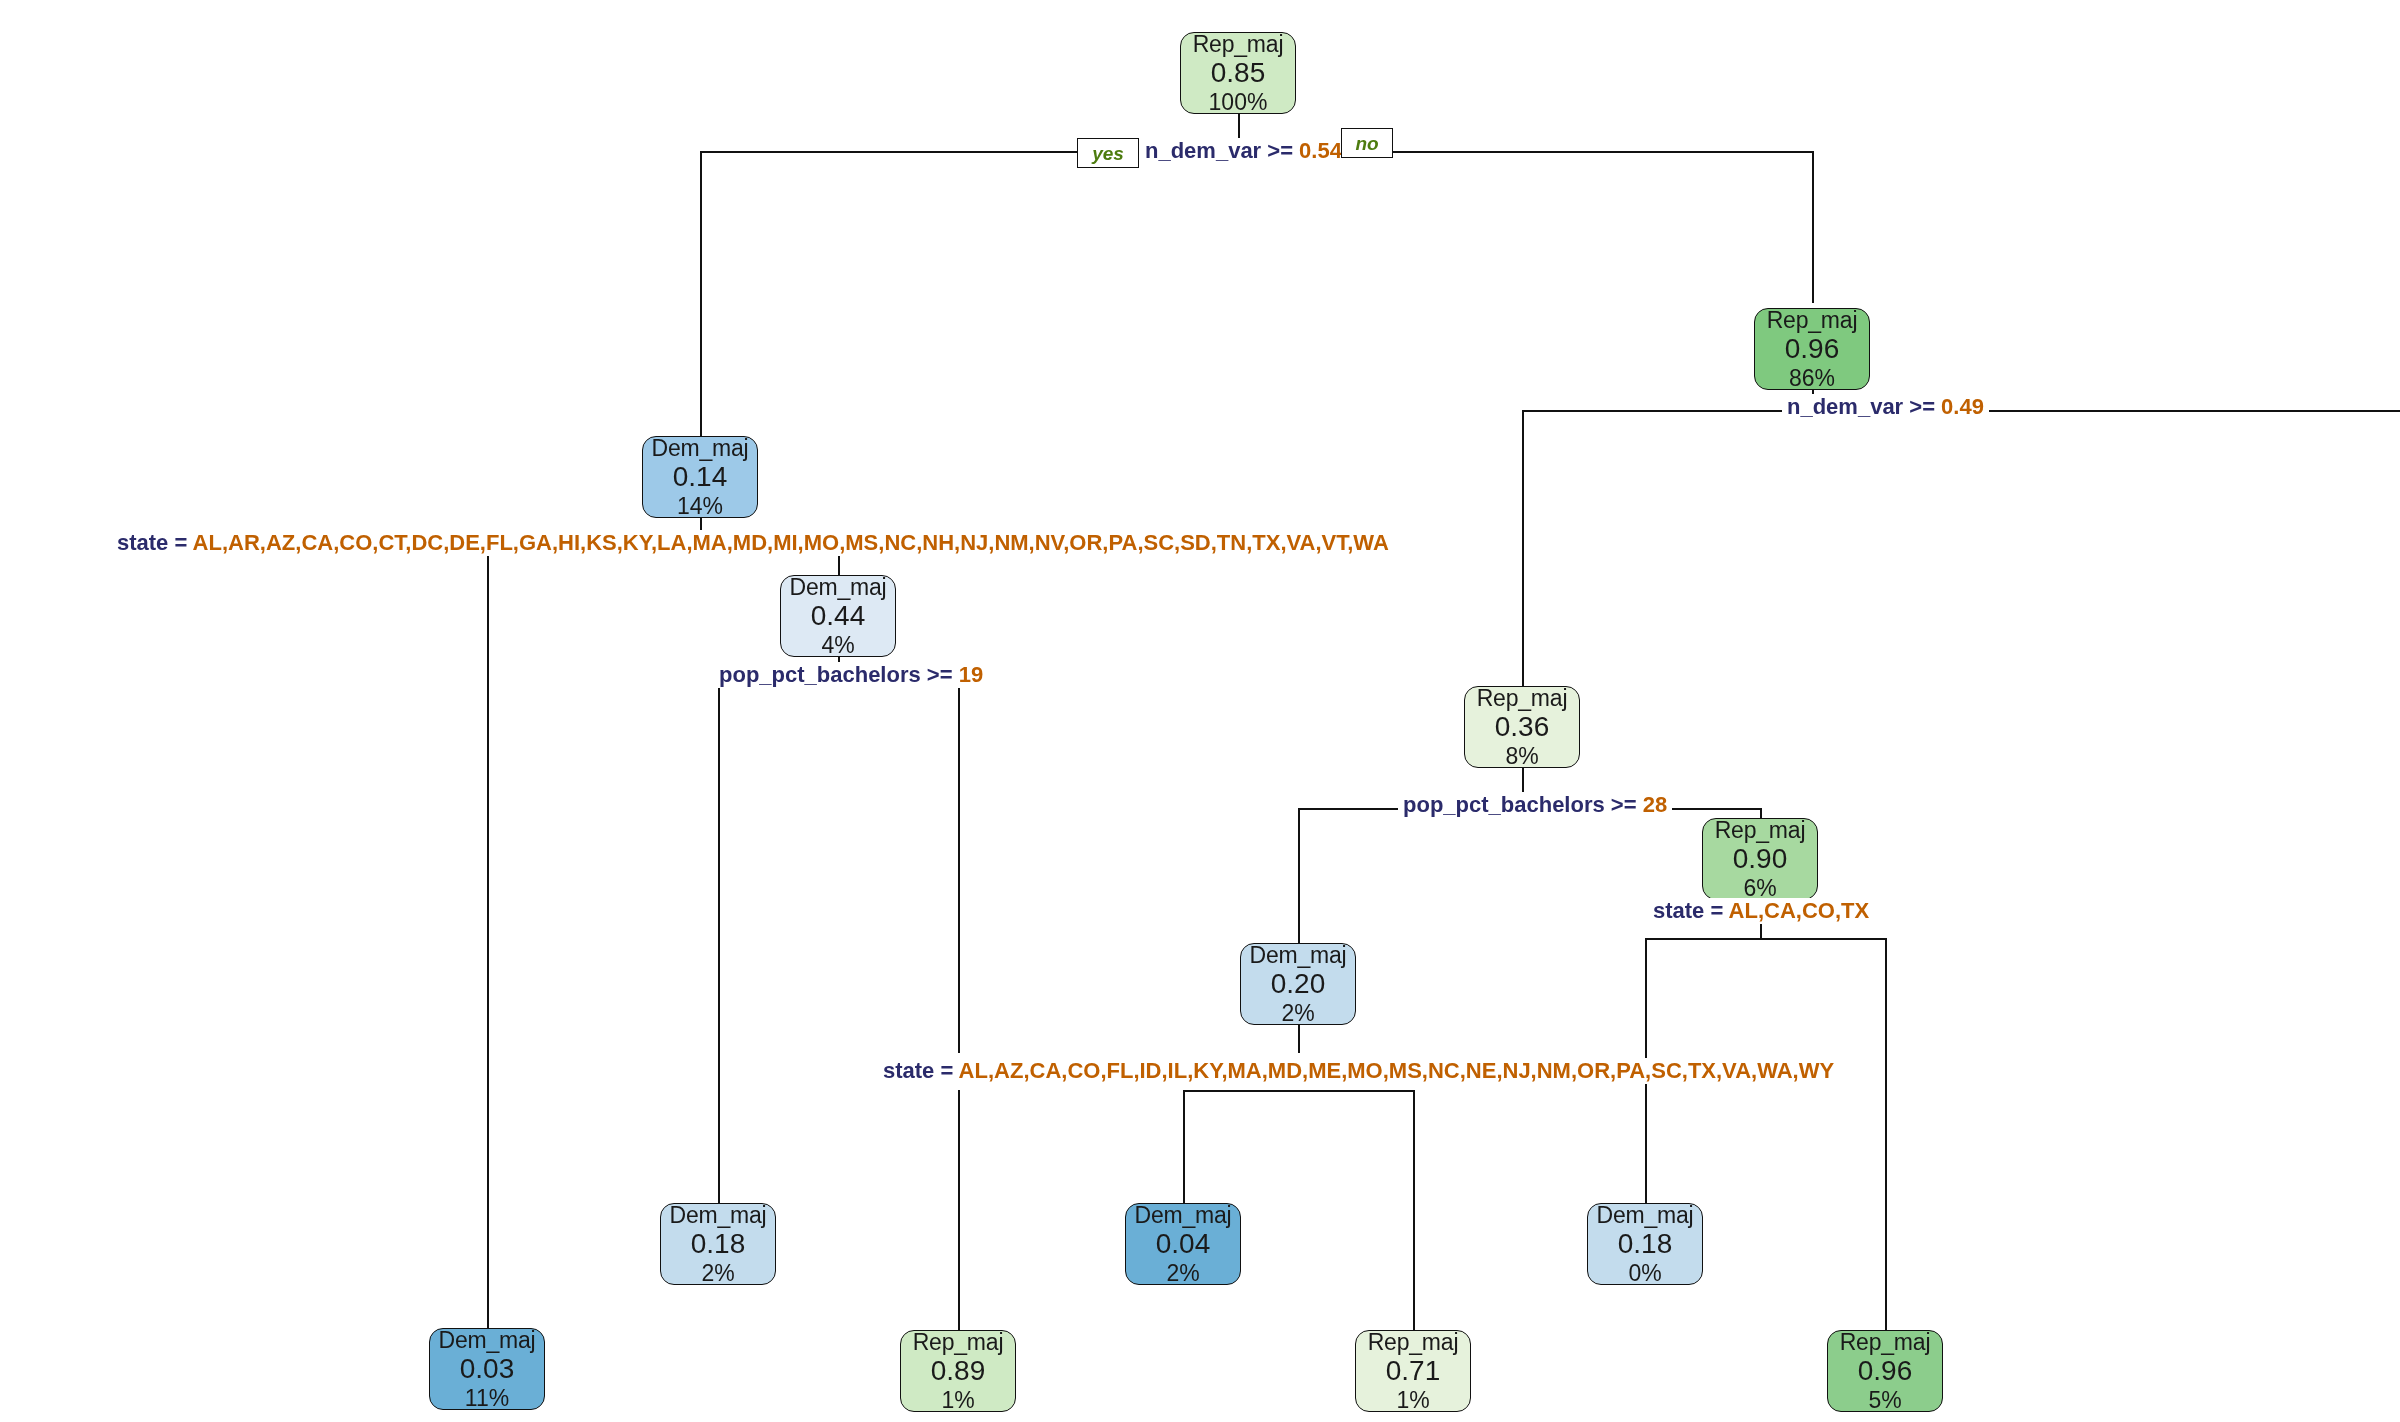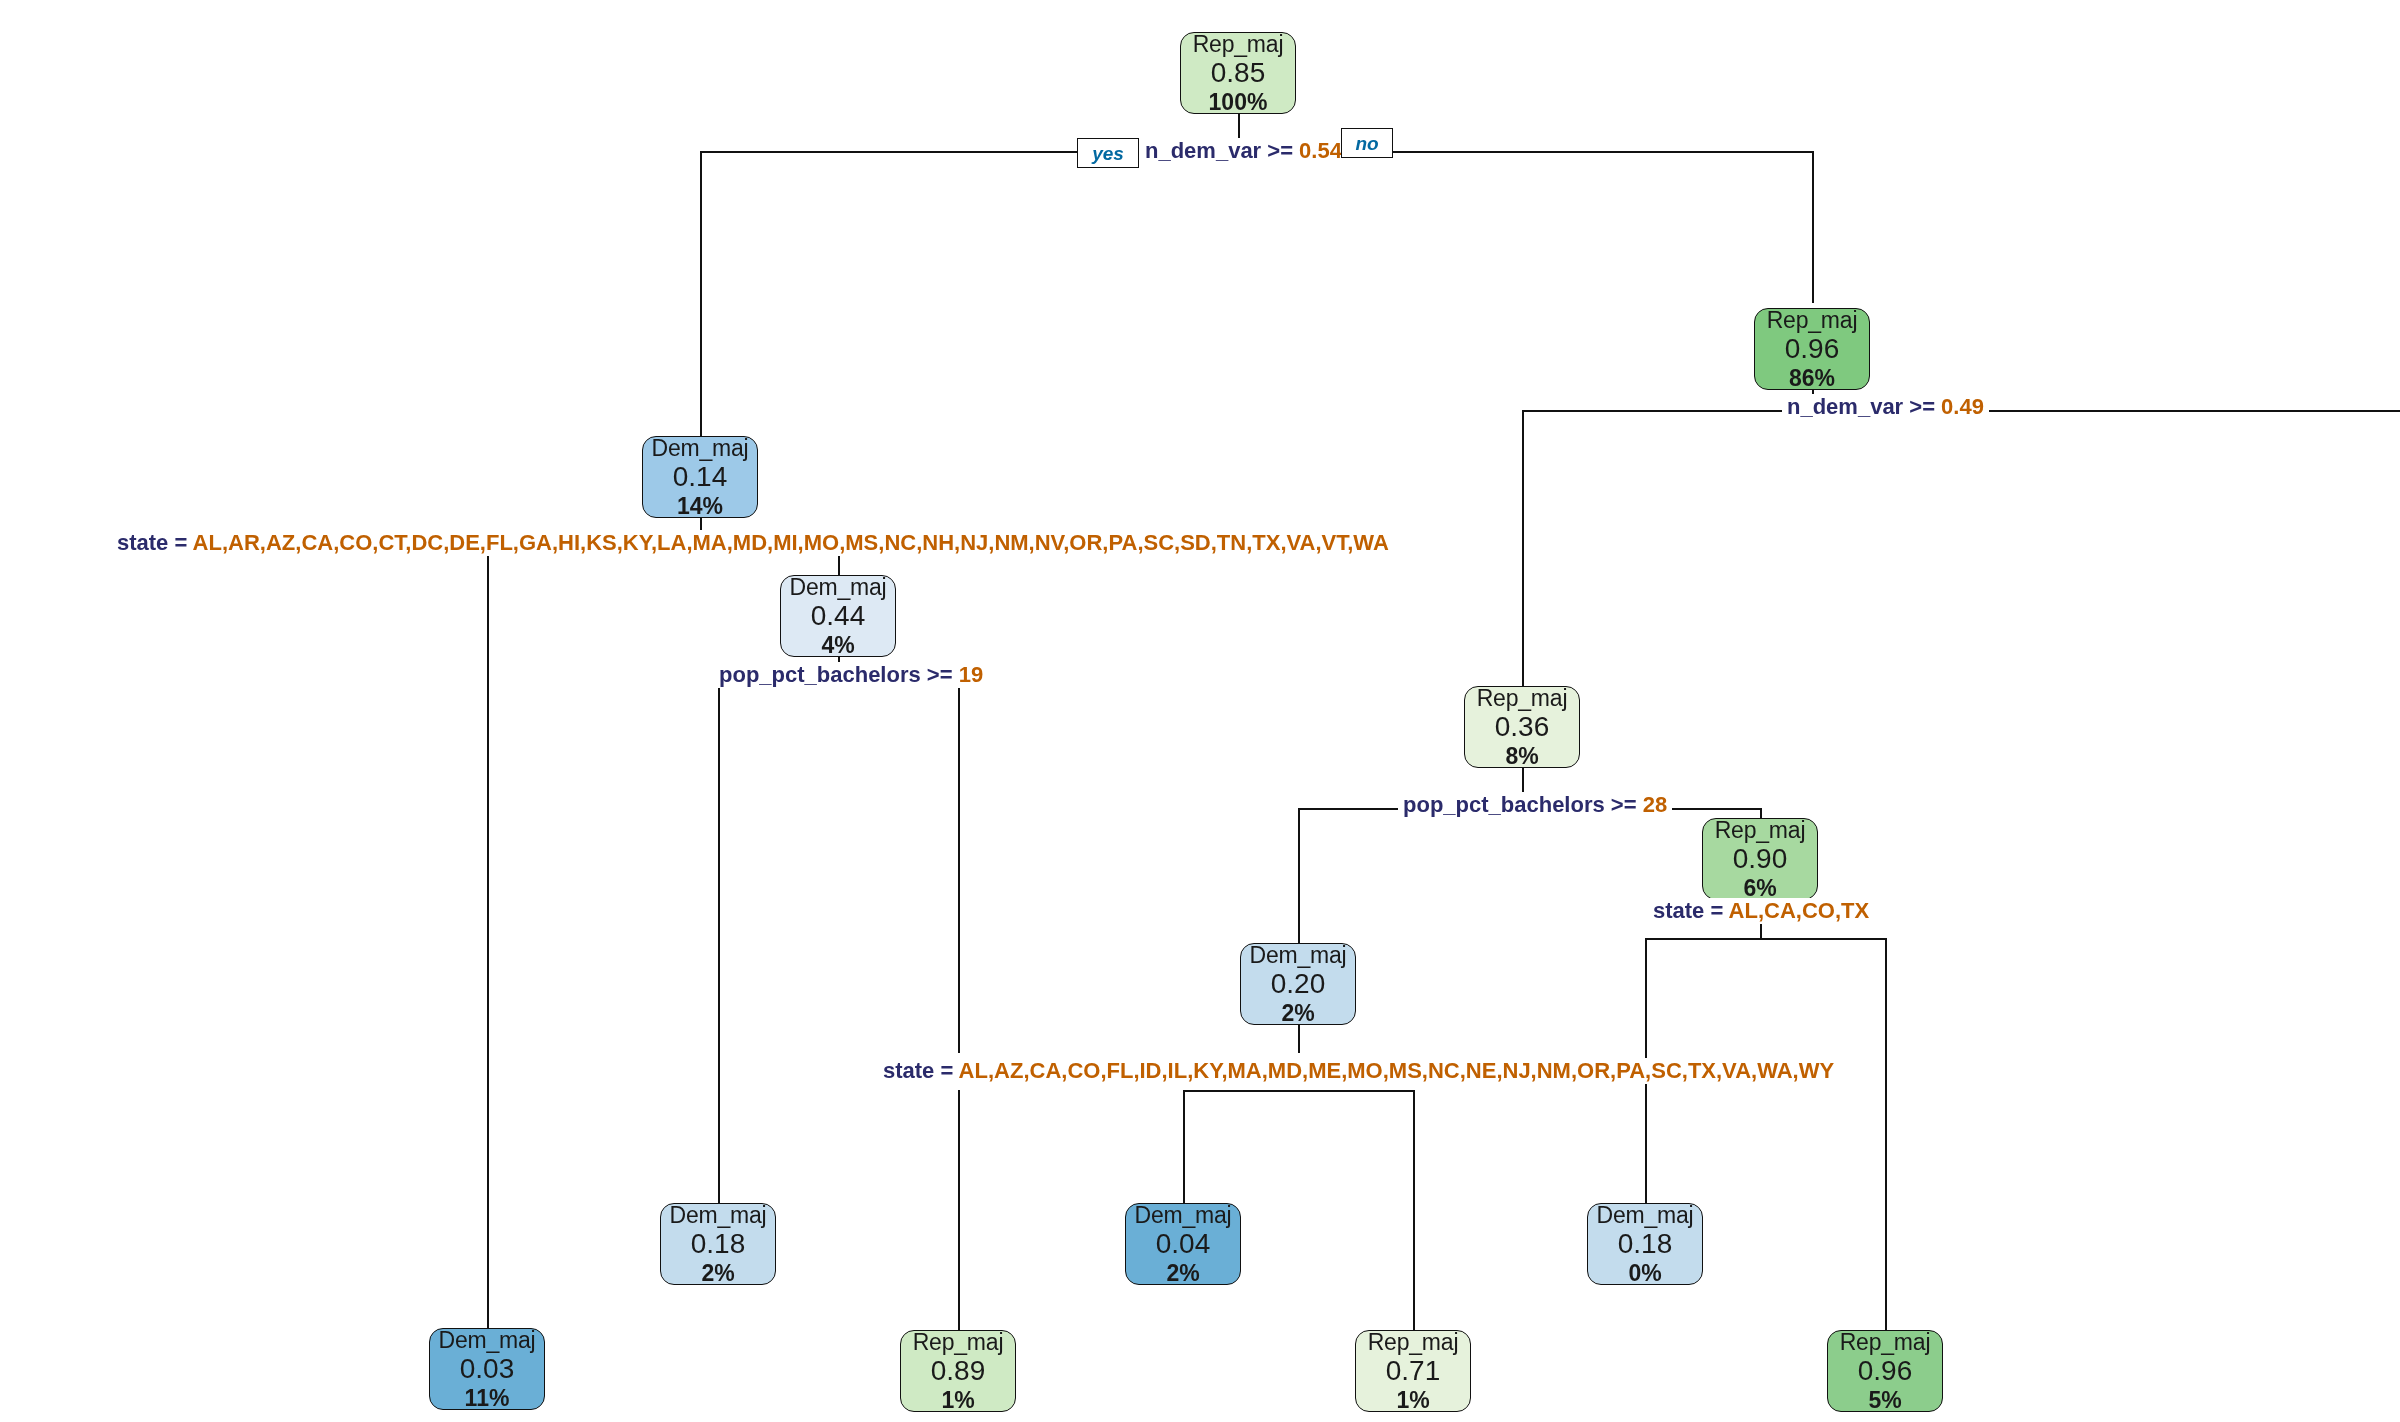--- a/index.html
+++ b/index.html
@@ -16,42 +16,42 @@
     font-family:"Liberation Sans", sans-serif;
     display:flex;
     flex-direction:column;
     justify-content:center;
     align-items:center;
     line-height:1.14;
     z-index:5;
   }
   .node .nlabel{font-size:23px;letter-spacing:-0.2px;}
   .node .nval{font-size:28px;}
-  .node .npct{font-size:23px;font-weight:bold;}
+  .node .npct{font-size:23px;}
   .splitlabel{
     position:absolute;
     font-family:"Liberation Sans", sans-serif;
     font-weight:bold;
     font-size:22px;
     color:#2b2b6b;
     white-space:nowrap;
     background:#ffffff;
     padding:0 5px;
     z-index:6;
   }
   .splitlabel .num{color:#c06000;}
   .yn{
     position:absolute;
     border:1.8px solid #111111;
     background:#ffffff;
     font-family:"Liberation Sans", sans-serif;
     font-style:italic;
     font-weight:bold;
     font-size:19px;
-    color:#0369a1;
+    color:#4d7c0f;
     text-align:center;
     line-height:1;
     display:flex;
     align-items:center;
     justify-content:center;
     z-index:7;
   }
   .ln{position:absolute;background:#111111;z-index:1;}
   .ln.h{height:1.7px;}
   .ln.v{width:1.7px;}

